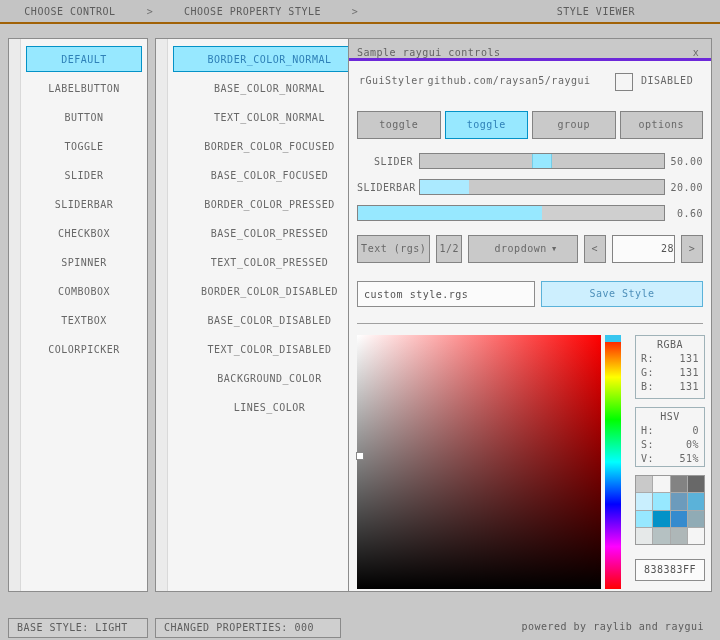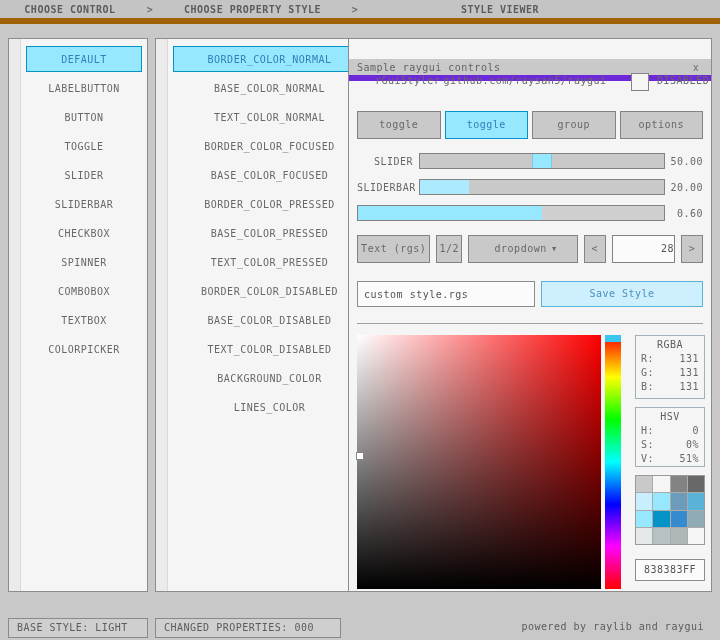--- a/index.html
+++ b/index.html
@@ -4,43 +4,43 @@
 <style>
   * { margin:0; padding:0; box-sizing:border-box; }
   html,body { background:#c8c8c8; }
   .stage {
     position:relative; width:720px; height:640px; background:#c8c8c8;
     font-family:"DejaVu Sans Mono", monospace; font-size:10px; color:#686868;
     letter-spacing:0.5px; overflow:hidden; cursor:default; user-select:none;
   }
   
   .topbar { position:absolute; left:0; top:0; width:720px; height:24px;
-    background:#c4c4c4; border-bottom:6px solid #a16207; display:flex; align-items:center; color:#5c5c5c;font-weight:bold; }
+    background:#c4c4c4; border-bottom:2px solid #a16207; display:flex; align-items:center; color:#5c5c5c; }
   .tb-sec1 { width:140px; text-align:center; }
   .tb-sep  { width:20px; text-align:center; color:#707070; }
   .tb-sec2 { width:185px; text-align:center; }
-  .tb-sec3 { width:270px; text-align:center; }
+  .tb-sec3 { width:270px; text-align:right; }
   
   .panel { position:absolute; top:38px; height:554px; background:#f5f5f5; border:1px solid #8c8c8c; }
   #panel-controls { left:8px; width:140px; }
   #panel-props    { left:155px; width:217px; }
   .scrollstrip { position:absolute; left:0; top:0; bottom:0; width:12px;
     background:#ebebeb; border-right:1px solid #d9d9d9; }
   .list { position:absolute; left:13px; top:4px; right:1px; }
   .list-item { height:26px; line-height:26px; text-align:center; margin:3px 4px;
     border:1px solid transparent; color:#686868; }
   .list-item.selected { background:#97e8ff; border-color:#0492c7; color:#2f81b8; }
   
   .window { position:absolute; left:348px; top:38px; width:364px; height:554px;
     background:#f5f5f5; border:1px solid #8c8c8c; }
   .titlebar { position:absolute; left:0; right:0; top:0; height:22px; background:#c9c9c9;
-    border-bottom:6px solid #6d28d9; display:flex; align-items:center; padding:0 8px; color:#636363;margin-top:20px; }
+    border-bottom:3px solid #6d28d9; display:flex; align-items:flex-end; padding:0 8px; color:#636363; }
   .titlebar .title { flex:1; }
   .titlebar .close { width:14px; text-align:center; color:#6a6a6a; }
-  .row1 { position:absolute; left:16px; right:0; top:34px; height:18px; }
+  .row1 { position:absolute; left:0; right:0; top:34px; height:18px; }
   .app-name { position:absolute; left:10px; top:2px; }
   .repo-link { position:absolute; left:70px; width:180px; top:2px; text-align:center; white-space:nowrap; }
   .checkbox { position:absolute; left:266px; top:0; width:18px; height:18px;
     background:#f5f5f5; border:1px solid #838383; }
   .disabled-label { position:absolute; left:292px; top:2px; }
   .toggles { position:absolute; left:8px; right:8px; top:72px; height:28px; display:flex; gap:4px; }
   .btn { background:#c9c9c9; border:1px solid #838383; color:#686868; text-align:center; }
   .btn.active { background:#97e8ff; border-color:#0492c7; color:#2f81b8; }
   .toggles .btn { flex:1; line-height:26px; }
   .srow { position:absolute; left:8px; right:8px; height:16px; display:flex; align-items:center; }

